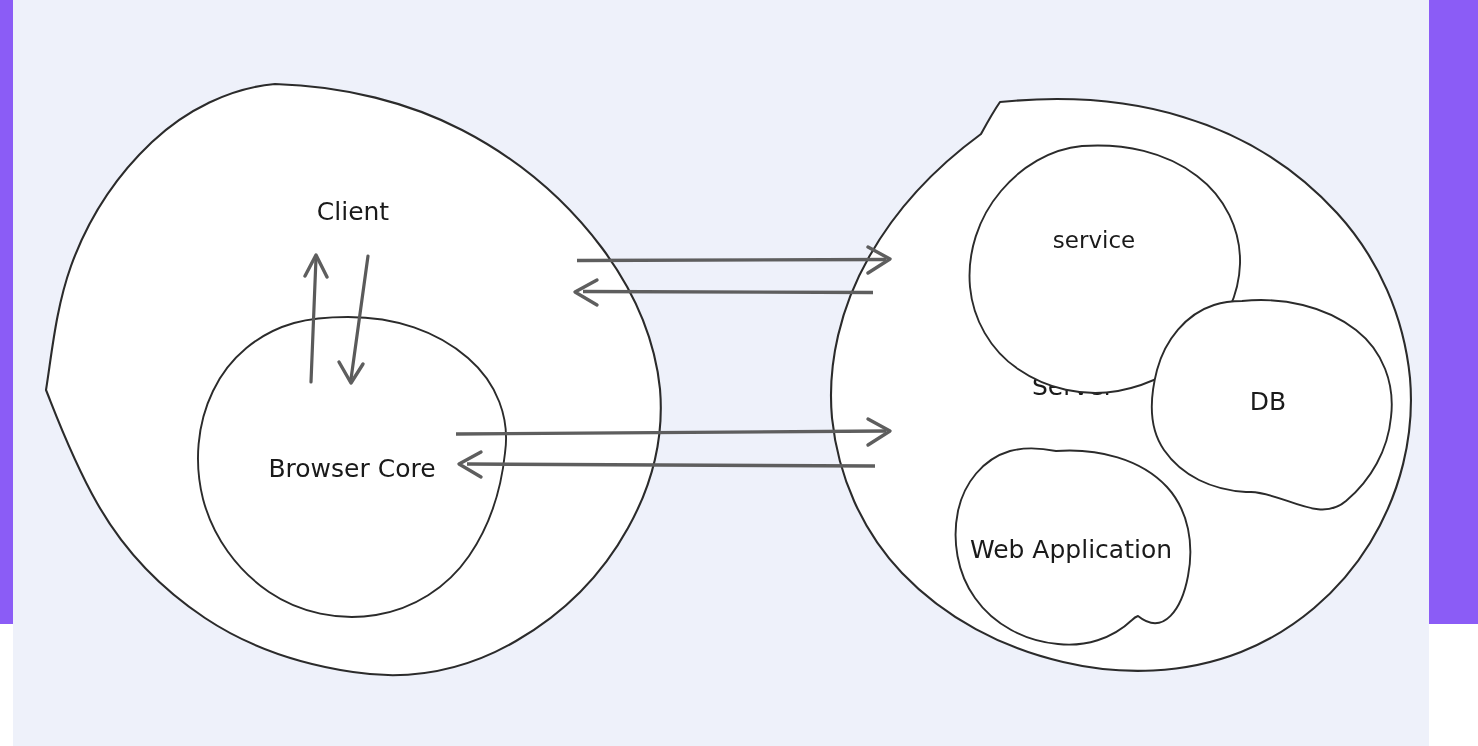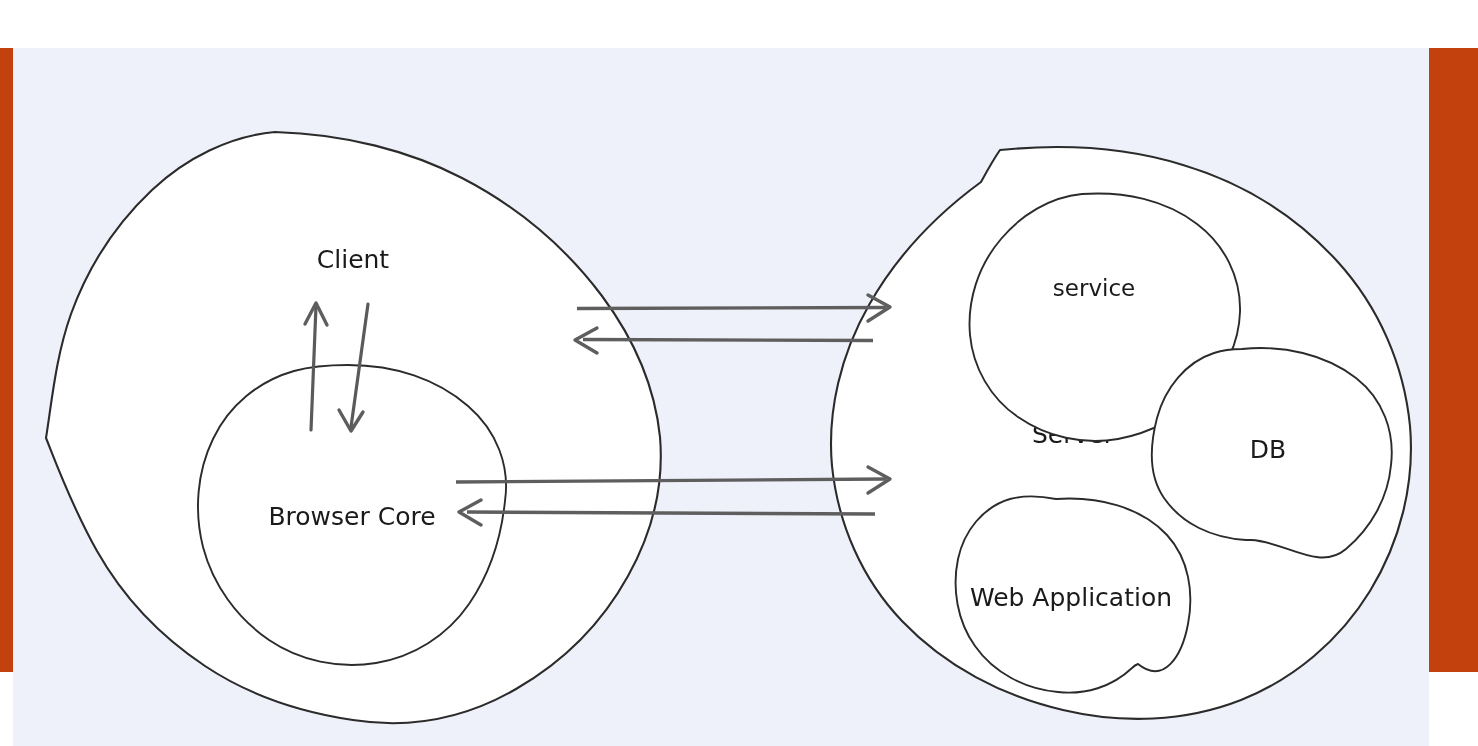--- a/index.html
+++ b/index.html
@@ -11,22 +11,21 @@
   body {
     width: 1478px;
     height: 746px;
     font-family: "DejaVu Sans", sans-serif;
     overflow: hidden;
   }
   #canvas-root {
     position: relative;
     width: 1478px;
     height: 624px;
-    background: #c2410c;
-    margin-top: 48px;
+    background: #8b5cf6;
   }
   #diagram-svg {
     position: absolute;
     left: 0;
     top: 0;
     width: 1478px;
     height: 746px;
     display: block;
   }
   .blob-outline {

